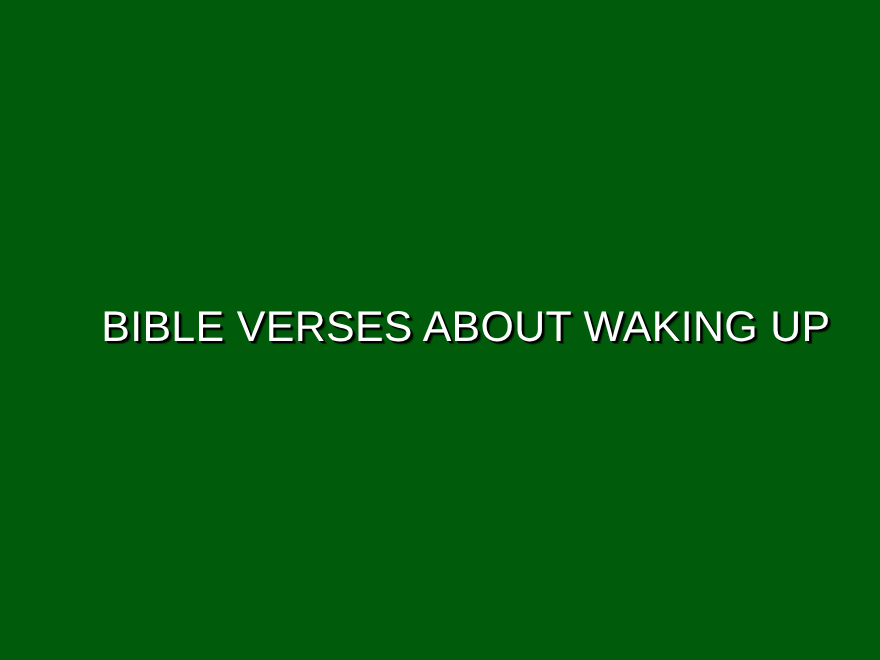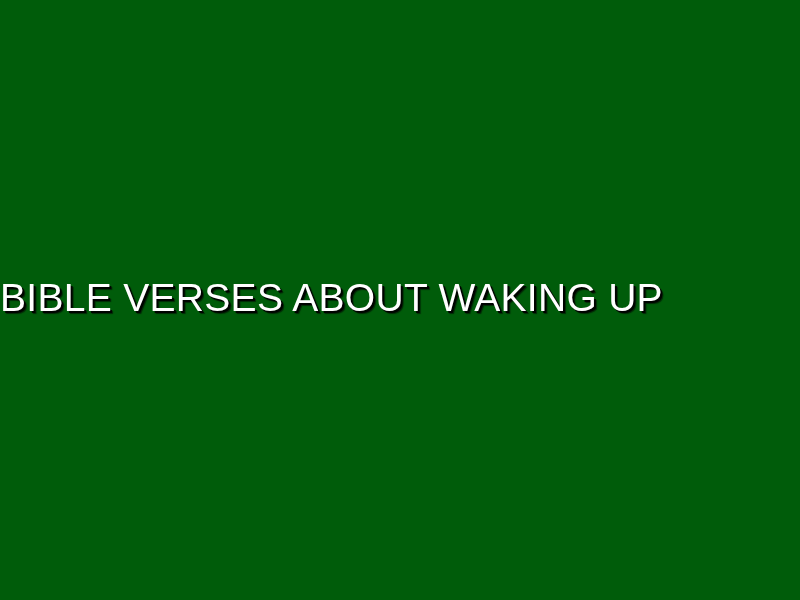--- a/index.html
+++ b/index.html
@@ -22,35 +22,36 @@
     background-color: #005c0a;
     display: flex;
     align-items: center;
     justify-content: center;
     box-sizing: border-box;
   }
 
   #headline {
     display: block;
     width: 100%;
-    text-align: left;
+    text-align: center;
     color: #ffffff;
     font-family: "Liberation Sans", sans-serif;
     font-weight: 400;
     font-size: 39px;
     line-height: 1.1;
     letter-spacing: 0.3px;
     white-space: nowrap;
     text-transform: uppercase;
     text-shadow:
        2px 2px 0 rgba(0, 0, 0, 0.92),
        3px 3px 1px rgba(0, 0, 0, 0.55);
     -webkit-font-smoothing: antialiased;
     position: relative;
     top: -2px;
+    padding-left: 47px;
   }
 </style>
 </head>
 <body>
 
 <div id="title-card" style="background-color: rgb(0, 92, 10);">
 
   <h1 id="headline" style="color: rgb(255, 255, 255);">BIBLE VERSES ABOUT WAKING UP</h1>
 
 </div>

